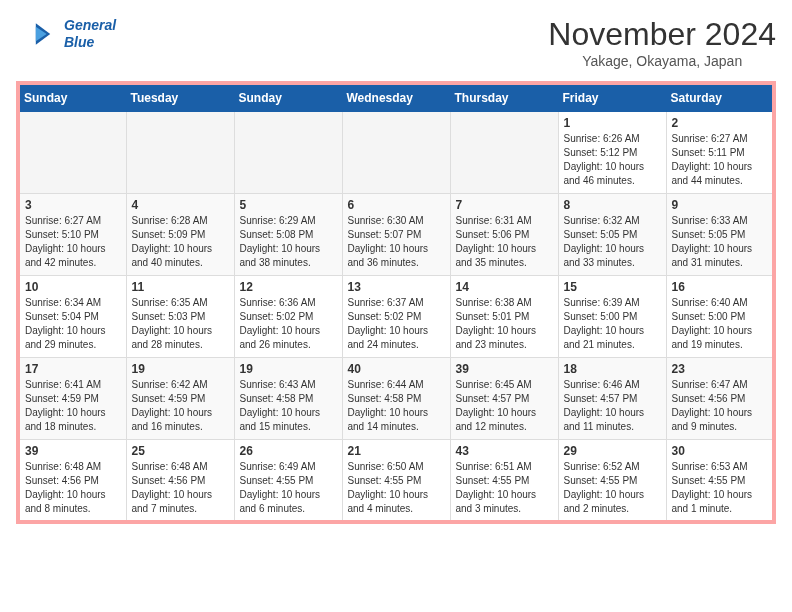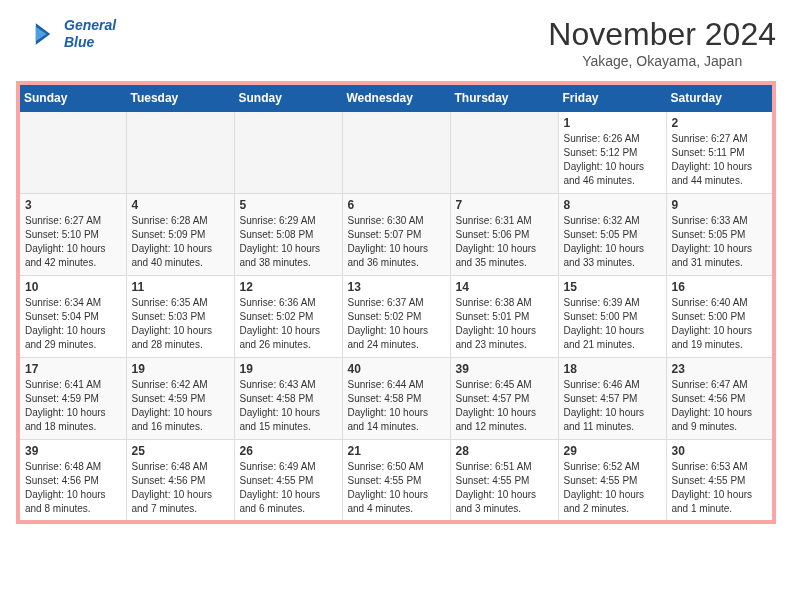--- a/index.html
+++ b/index.html
@@ -233,21 +233,21 @@
         </td>
         <td>
           <span class="day-num">26</span>
           <div class="day-info">Sunrise: 6:49 AM<br>Sunset: 4:55 PM<br>Daylight: 10 hours and 6 minutes.</div>
         </td>
         <td>
           <span class="day-num">21</span>
           <div class="day-info">Sunrise: 6:50 AM<br>Sunset: 4:55 PM<br>Daylight: 10 hours and 4 minutes.</div>
         </td>
         <td>
-          <span class="day-num">28</span>
+          <span class="day-num">43</span>
           <div class="day-info">Sunrise: 6:51 AM<br>Sunset: 4:55 PM<br>Daylight: 10 hours and 3 minutes.</div>
         </td>
         <td>
           <span class="day-num">29</span>
           <div class="day-info">Sunrise: 6:52 AM<br>Sunset: 4:55 PM<br>Daylight: 10 hours and 2 minutes.</div>
         </td>
         <td>
           <span class="day-num">30</span>
           <div class="day-info">Sunrise: 6:53 AM<br>Sunset: 4:55 PM<br>Daylight: 10 hours and 1 minute.</div>
         </td>

